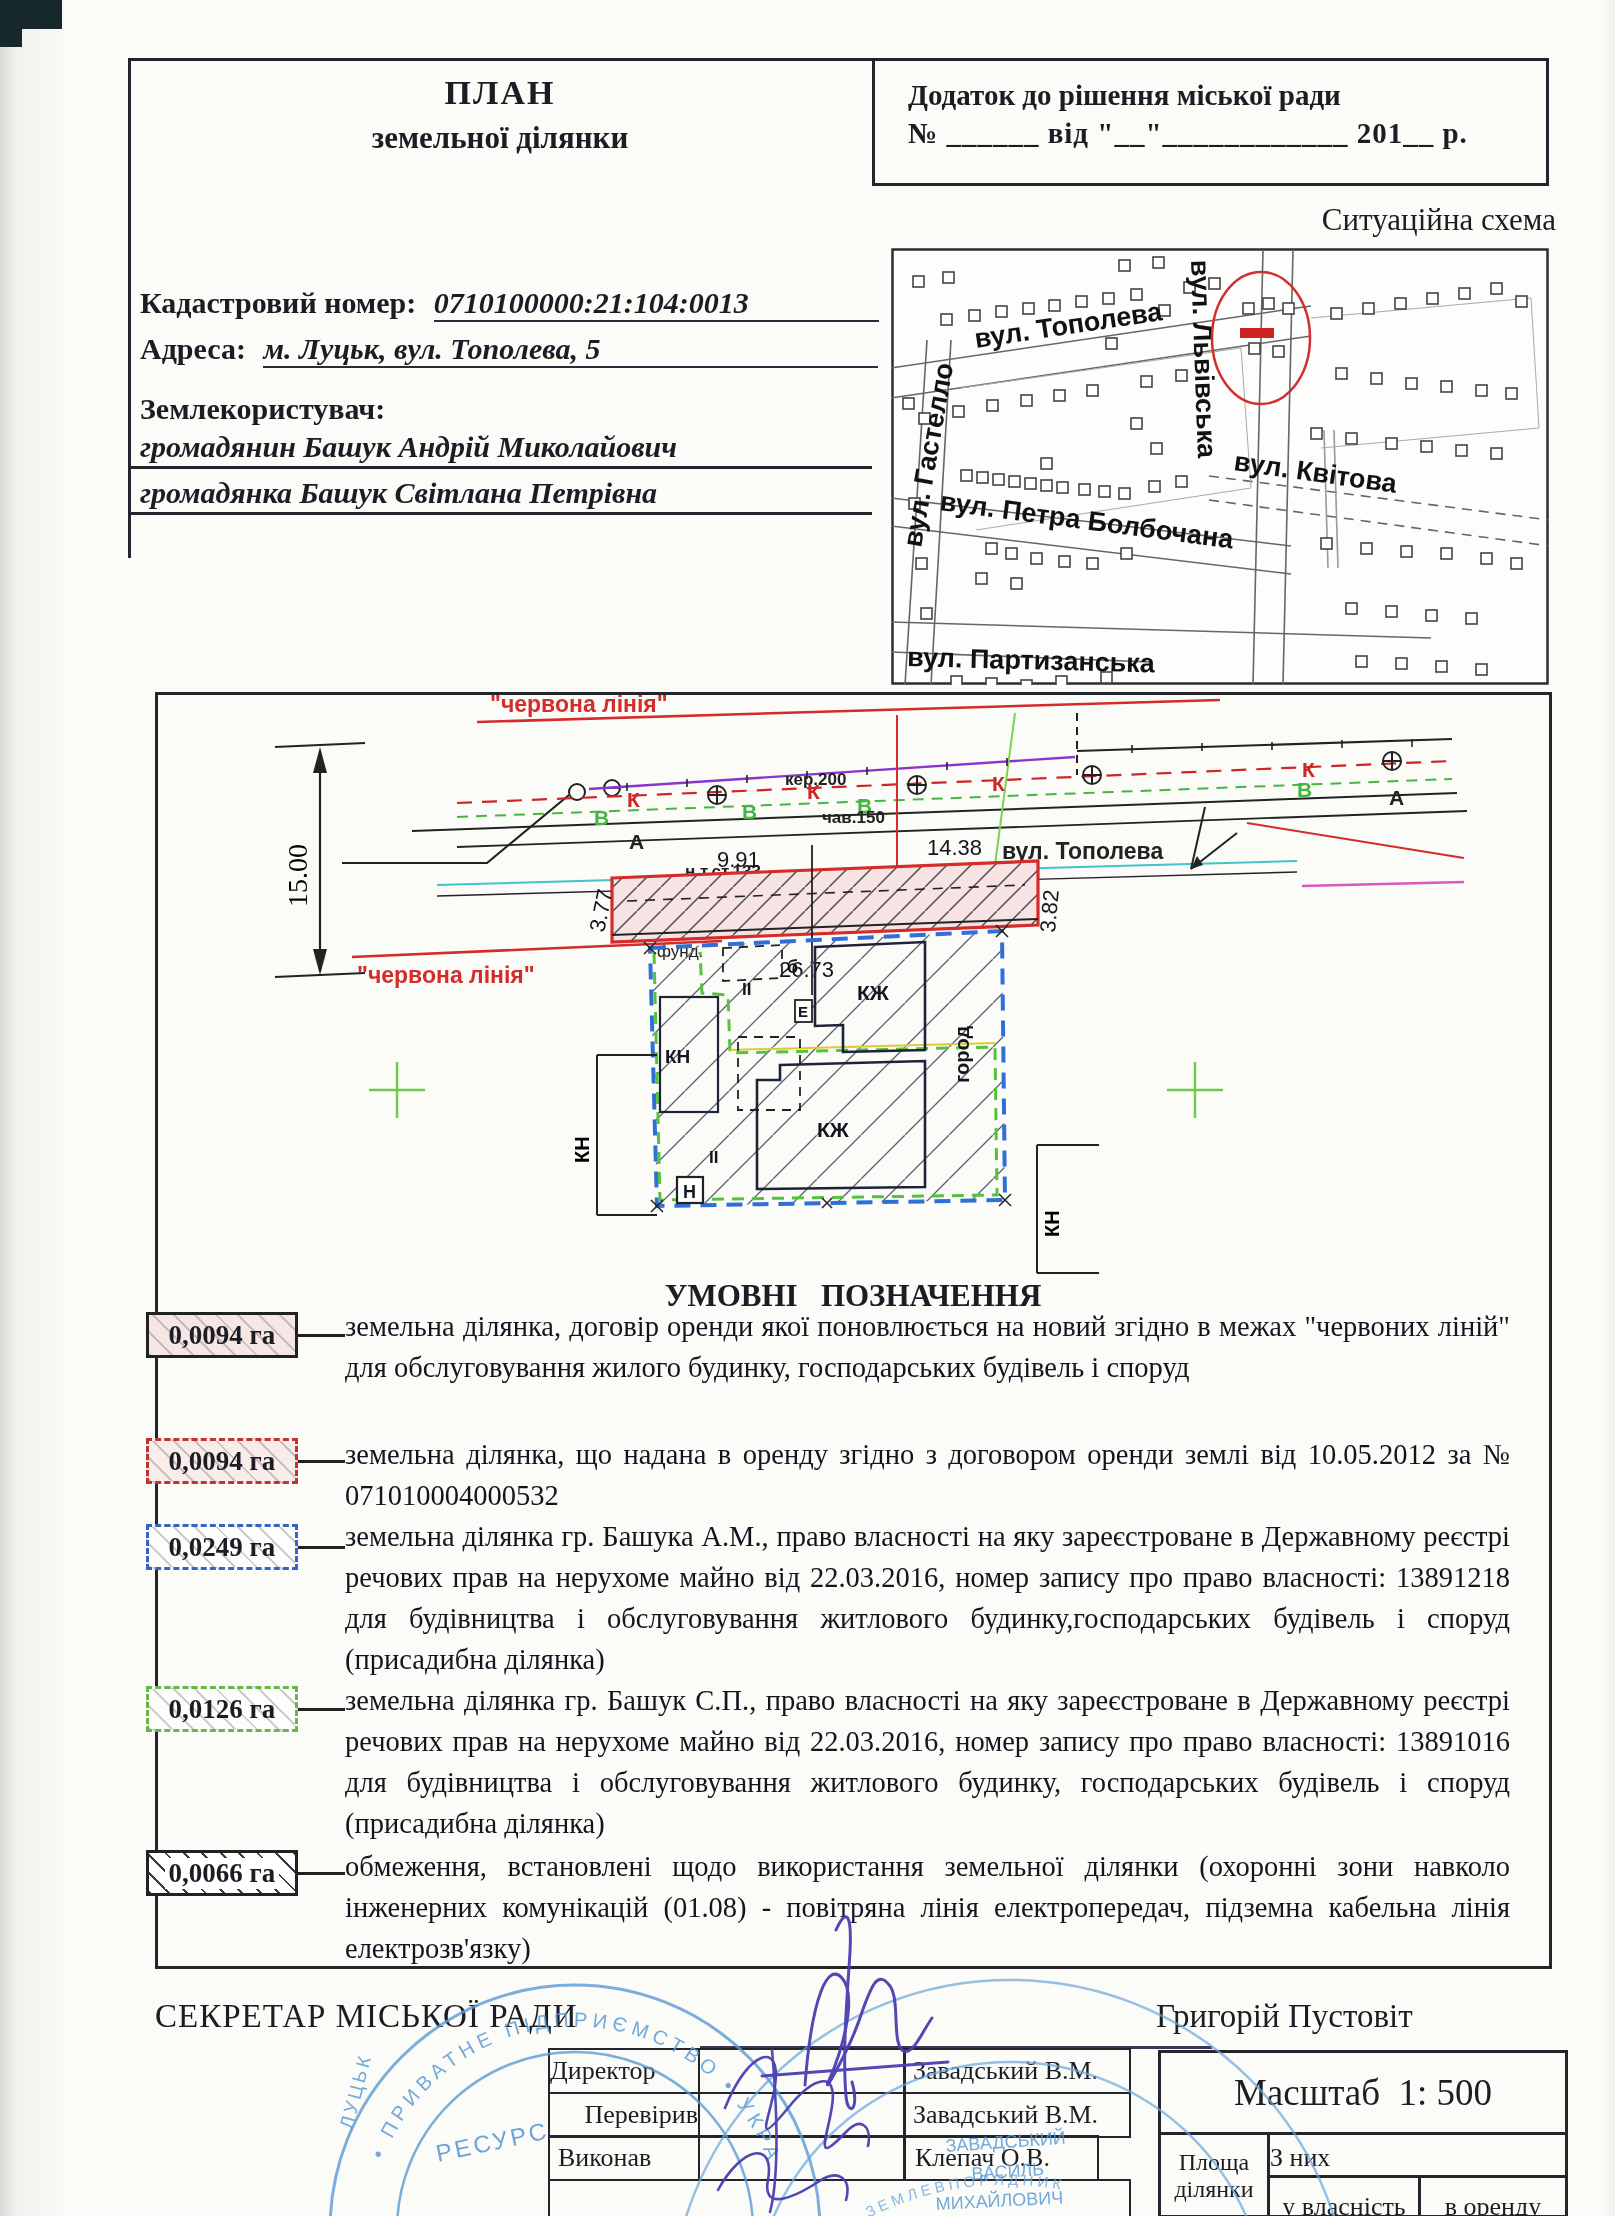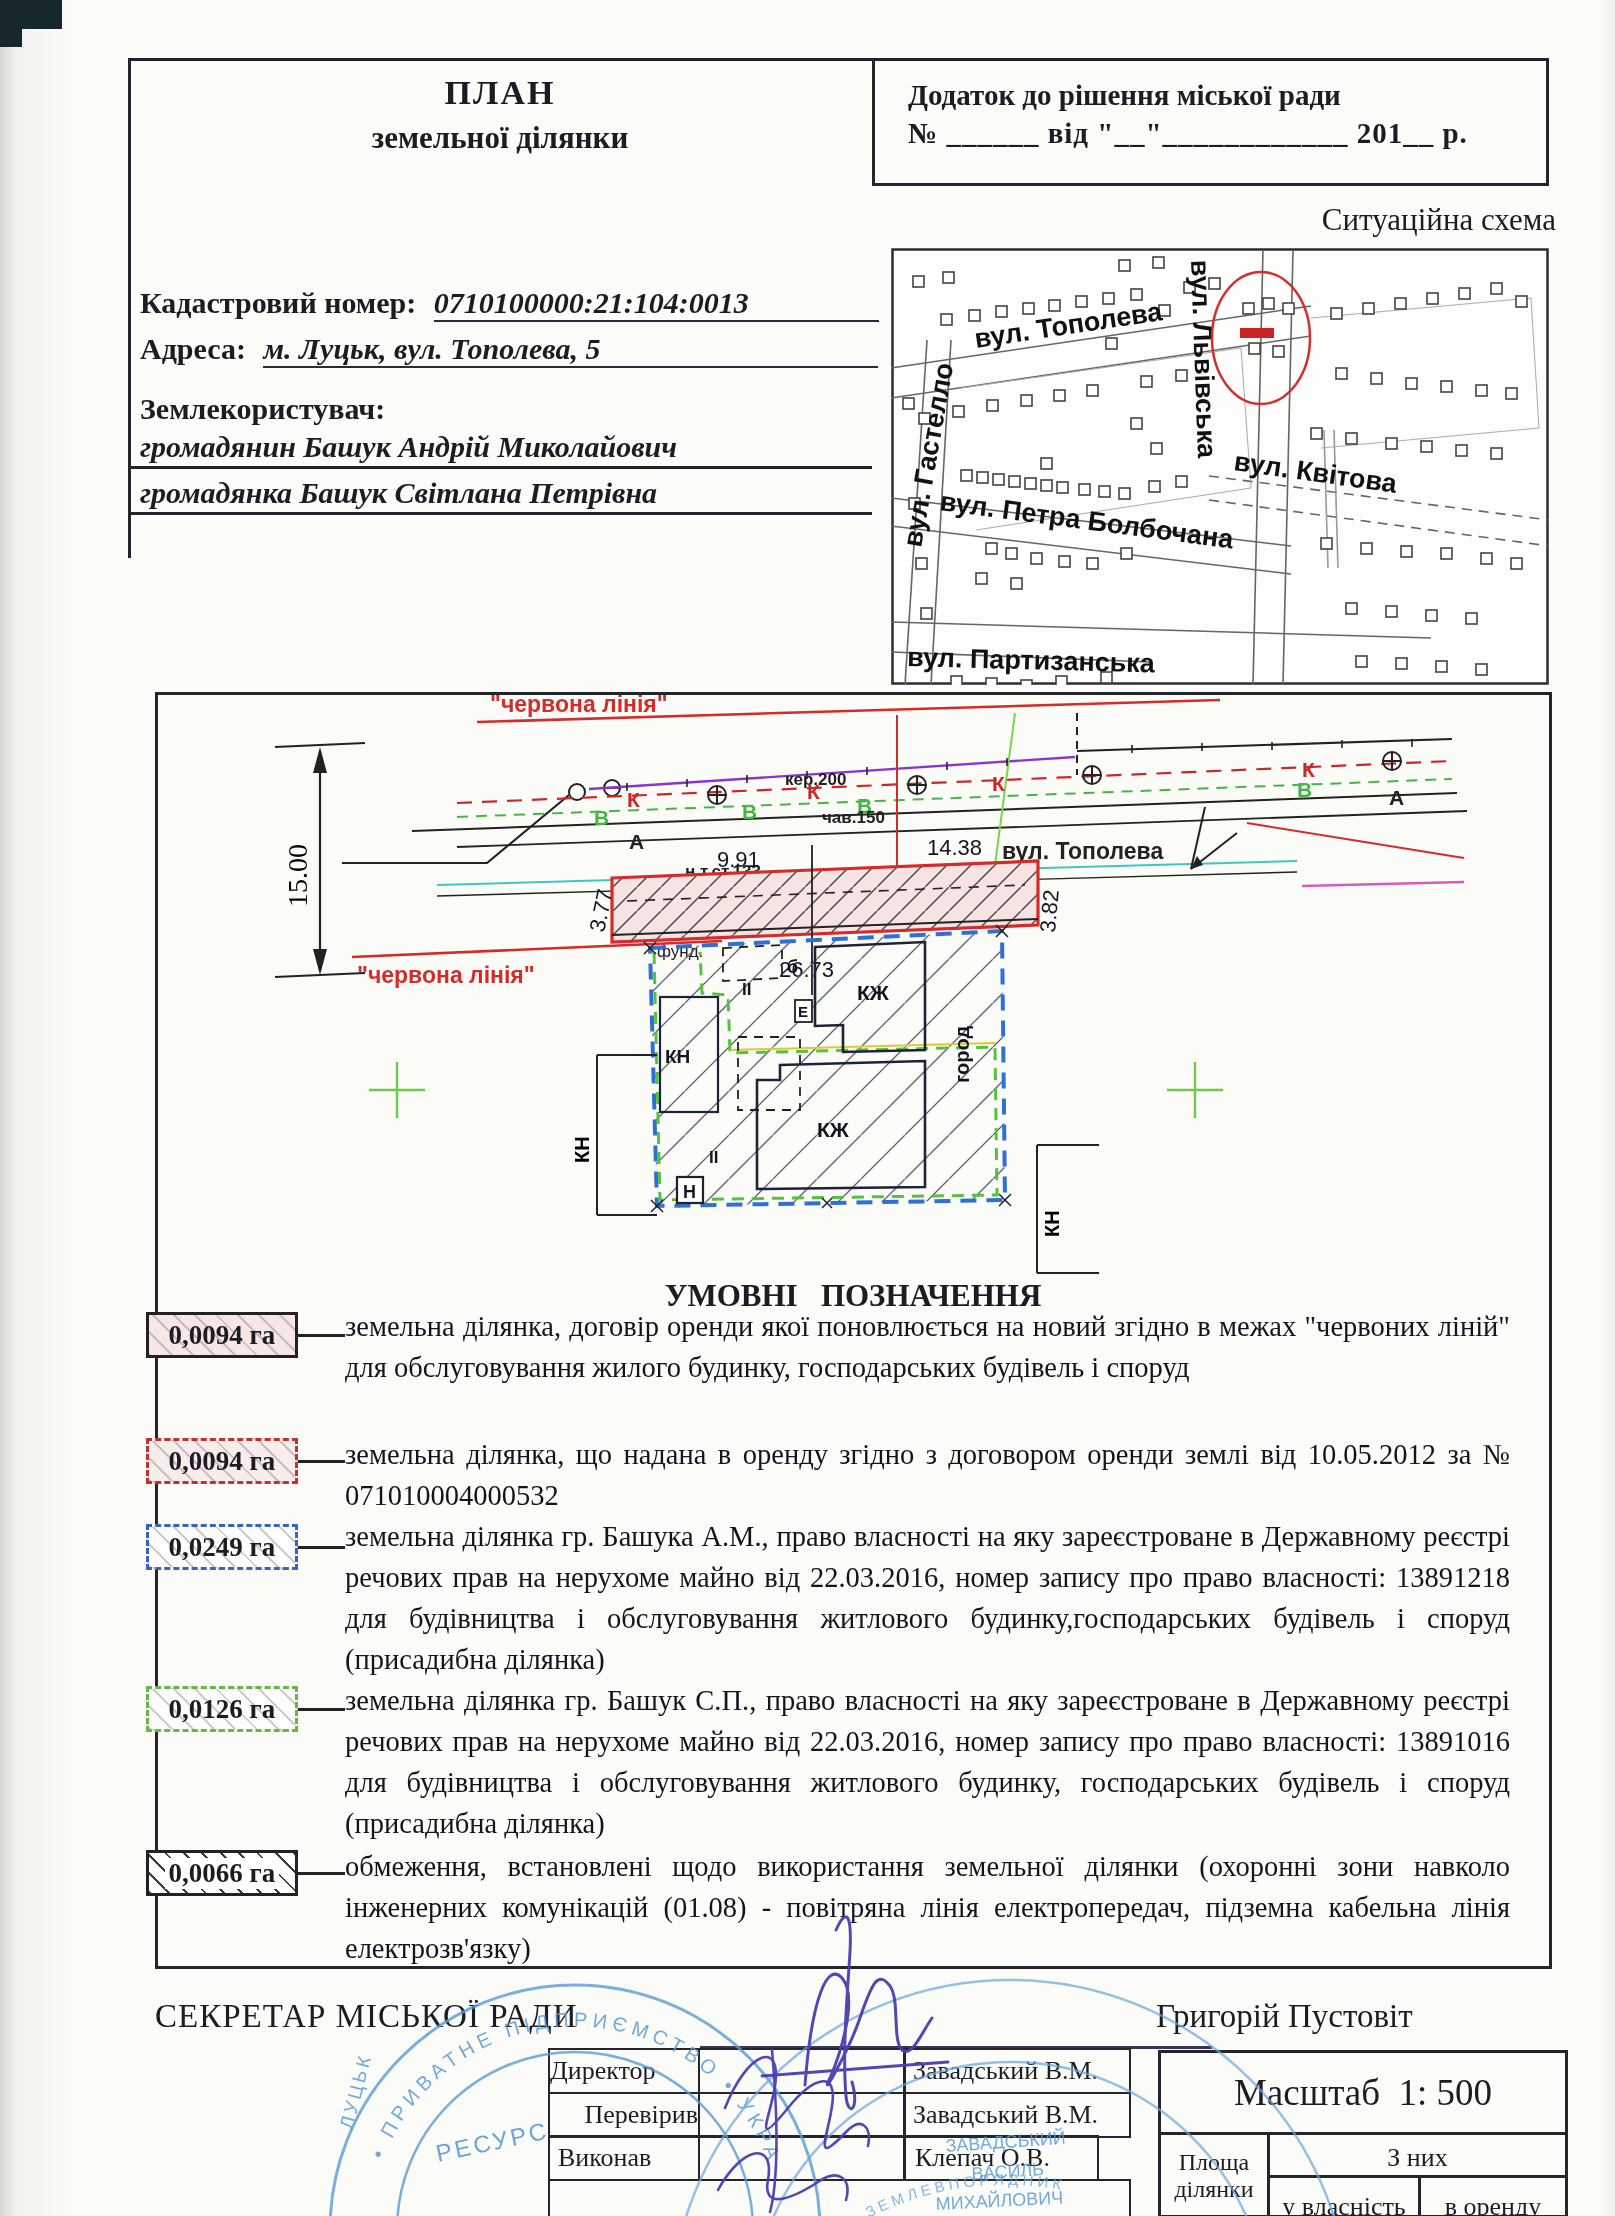--- a/index.html
+++ b/index.html
@@ -416,21 +416,21 @@
   </div>
 
   <div class="cell" style="left:1158px;top:2050px;width:410px;height:85px;border-width:3px;">
     <div style="width:100%;height:100%;display:flex;align-items:center;justify-content:center;font-size:37px;white-space:pre;border-radius:30px;">Масштаб  1: 500</div>
   </div>
   <div class="abs" style="left:1158px;top:2132px;">
     <div class="cell" style="left:0;top:0;width:112px;height:86px;border-width:3px;text-align:center;font-size:24px;padding-top:14px;">
       <div>Площа</div>
       <div>ділянки</div>
     </div>
-    <div class="cell" style="left:109px;top:0;width:301px;height:46px;border-width:3px;text-align:center;font-size:26px;padding-top:8px;">
+    <div class="cell" style="left:109px;top:0;width:301px;height:46px;border-width:3px;font-size:26px;padding-top:8px;">
       <span>З них</span>
     </div>
     <div class="cell" style="left:109px;top:43px;width:154px;height:43px;border-width:3px;text-align:center;font-size:26px;padding-top:14px;">
       <span>у власність</span>
     </div>
     <div class="cell" style="left:260px;top:43px;width:150px;height:43px;border-width:3px;text-align:center;font-size:26px;padding-top:14px;">
       <span>в оренду</span>
     </div>
   </div>
 

